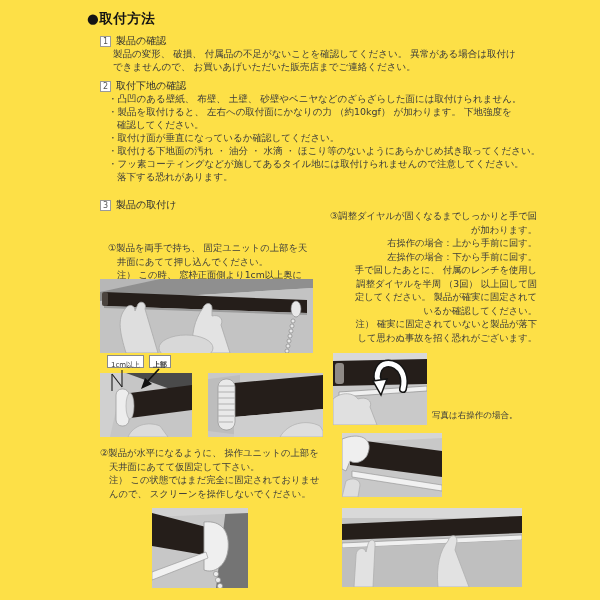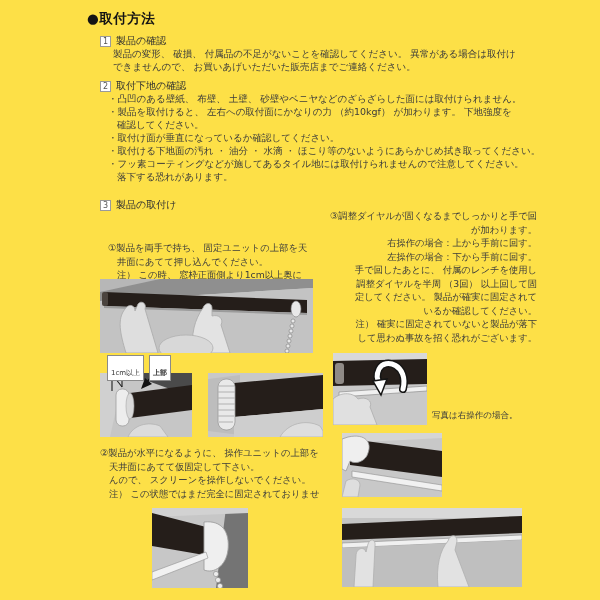--- a/index.html
+++ b/index.html
@@ -24,21 +24,21 @@
 
   .body-text { font-size:9.5px; line-height:13px; white-space:nowrap; }
   .step-text { font-size:9.3px; line-height:13.5px; white-space:nowrap; }
   .cont { padding-left:9px; }
 
   .photo { position:absolute; overflow:hidden; background:var(--photo-bg,#c9c9c9); }
   .photo svg { width:100%; height:100%; display:block; }
 
   .tag {
     position:absolute; border:1px solid #8a8a8a; background:#fff;
-    font-size:7px; line-height:11px; height:13px; padding:12px 3px; color:#333; white-space:nowrap;
+    font-size:7px; line-height:11px; height:13px; padding:4px 3px; color:#333; white-space:nowrap;
   }
   .caption { position:absolute; font-size:8.5px; color:#3b3b3b; white-space:nowrap; }
   .overlay-svg { position:absolute; z-index:5; }
 </style>
 </head>
 <body>
 
 <div class="page">
 
   <div class="abs title">●取付方法</div>
@@ -161,22 +161,22 @@
           <line x1="11" y1="49" x2="25" y2="49"></line>
         </g>
       </g>
       <path d="M 72,64 C 80,50 98,46 112,53 L 115,58 L 115,64 Z" fill="#dedede" stroke="#b0b0b0" stroke-width="0.7"></path>
     </svg>
   </div>
 
   <div class="abs step-text" style="left:100px; top:446px;">
     <div>②製品が水平になるように、 操作ユニットの上部を</div>
     <div class="cont">天井面にあてて仮固定して下さい。</div>
+    <div class="cont">注） この状態ではまだ完全に固定されておりませ</div>
     <div class="cont">んので、 スクリーンを操作しないでください。</div>
-    <div class="cont">注） この状態ではまだ完全に固定されておりませ</div>
   </div>
 
   <div class="photo" style="left:333px; top:353px; width:94px; height:72px;">
     <svg viewBox="0 0 94 72" preserveAspectRatio="none">
       <rect width="94" height="72" fill="#c9c9c9"></rect>
       <rect width="94" height="8" fill="#d8d8d8"></rect>
       <polygon points="0,8 94,6 94,31 0,33" fill="#251e1a"></polygon>
       <rect x="2" y="10" width="9" height="21" rx="3" fill="#8f8a86"></rect>
       <polygon points="6,39 94,33 94,38 6,44" fill="#f0f0f0" stroke="#8f8f8f" stroke-width="0.7"></polygon>
       <path d="M 0,72 L 0,46 C 9,38 21,40 25,46 C 33,43 40,48 37,54 L 44,72 Z" fill="#e0e0e0" stroke="#adadad" stroke-width="0.8"></path>

